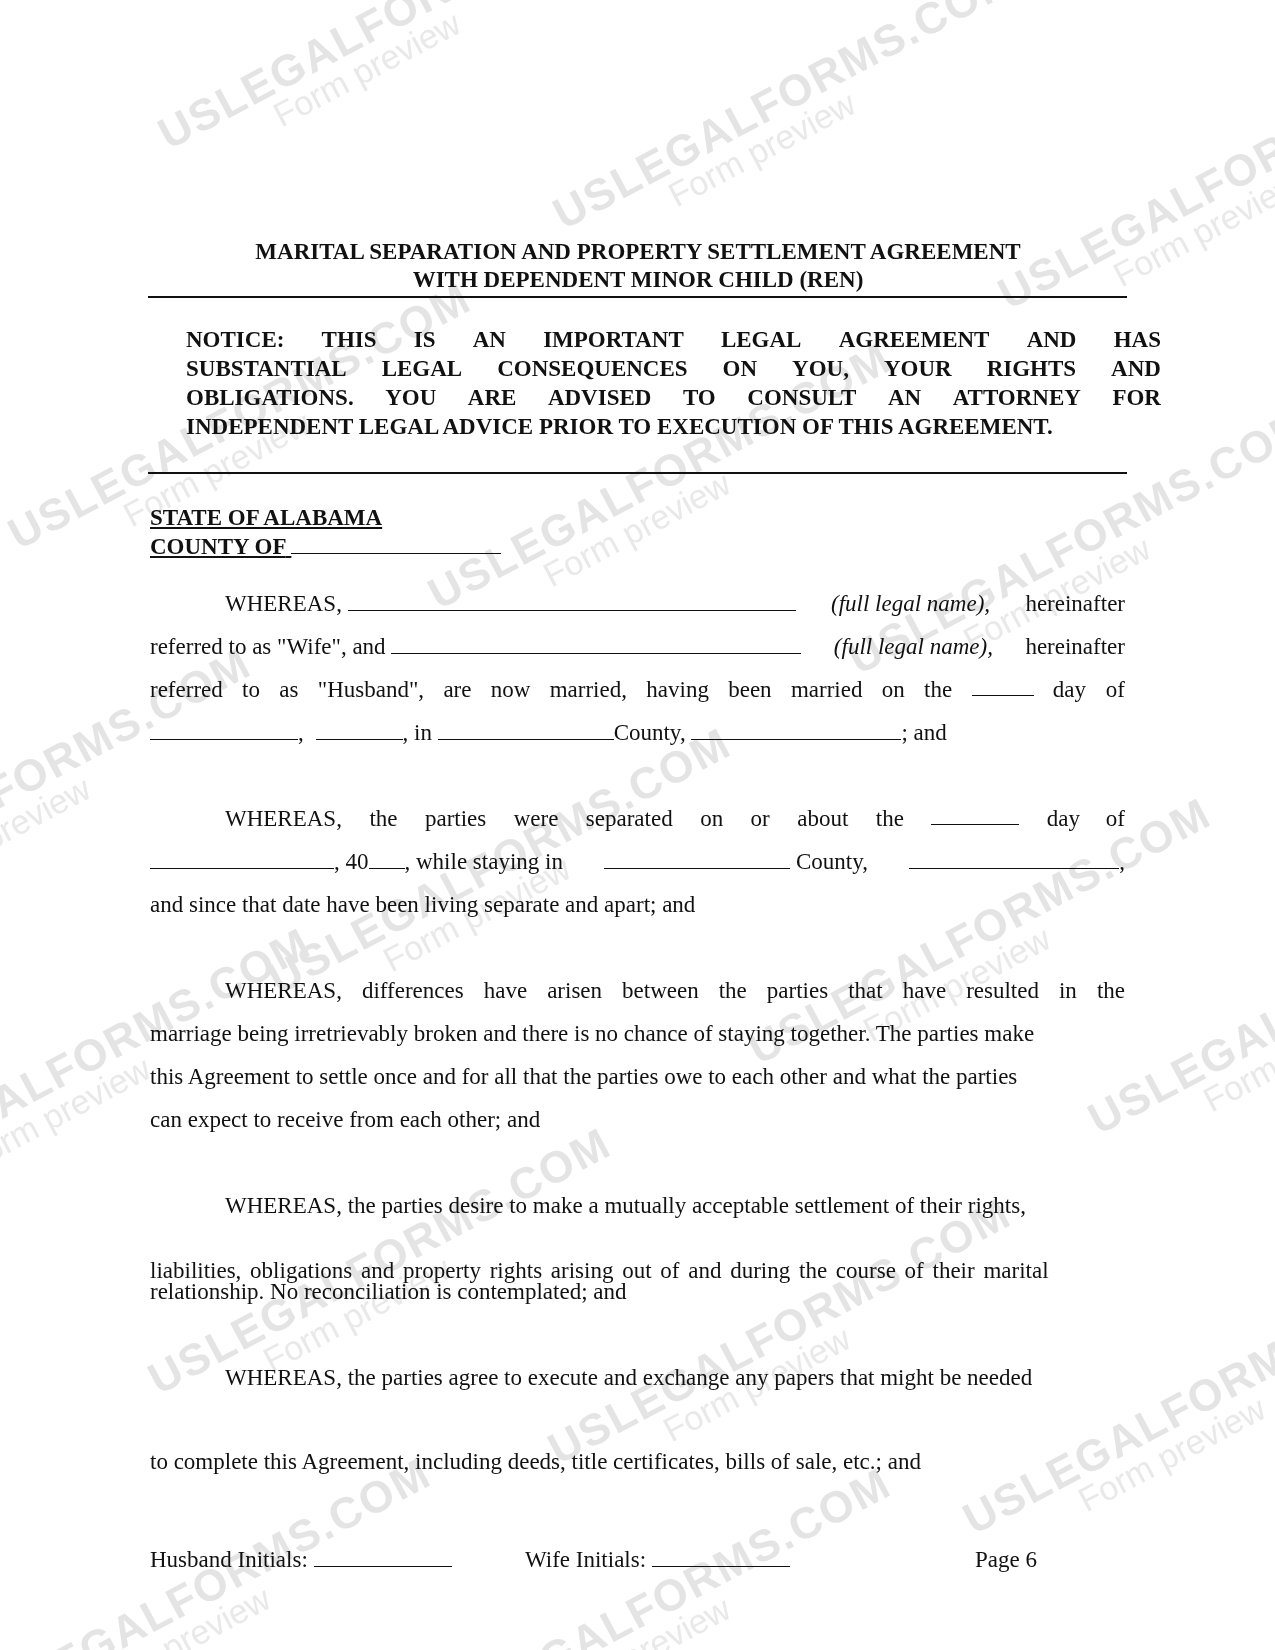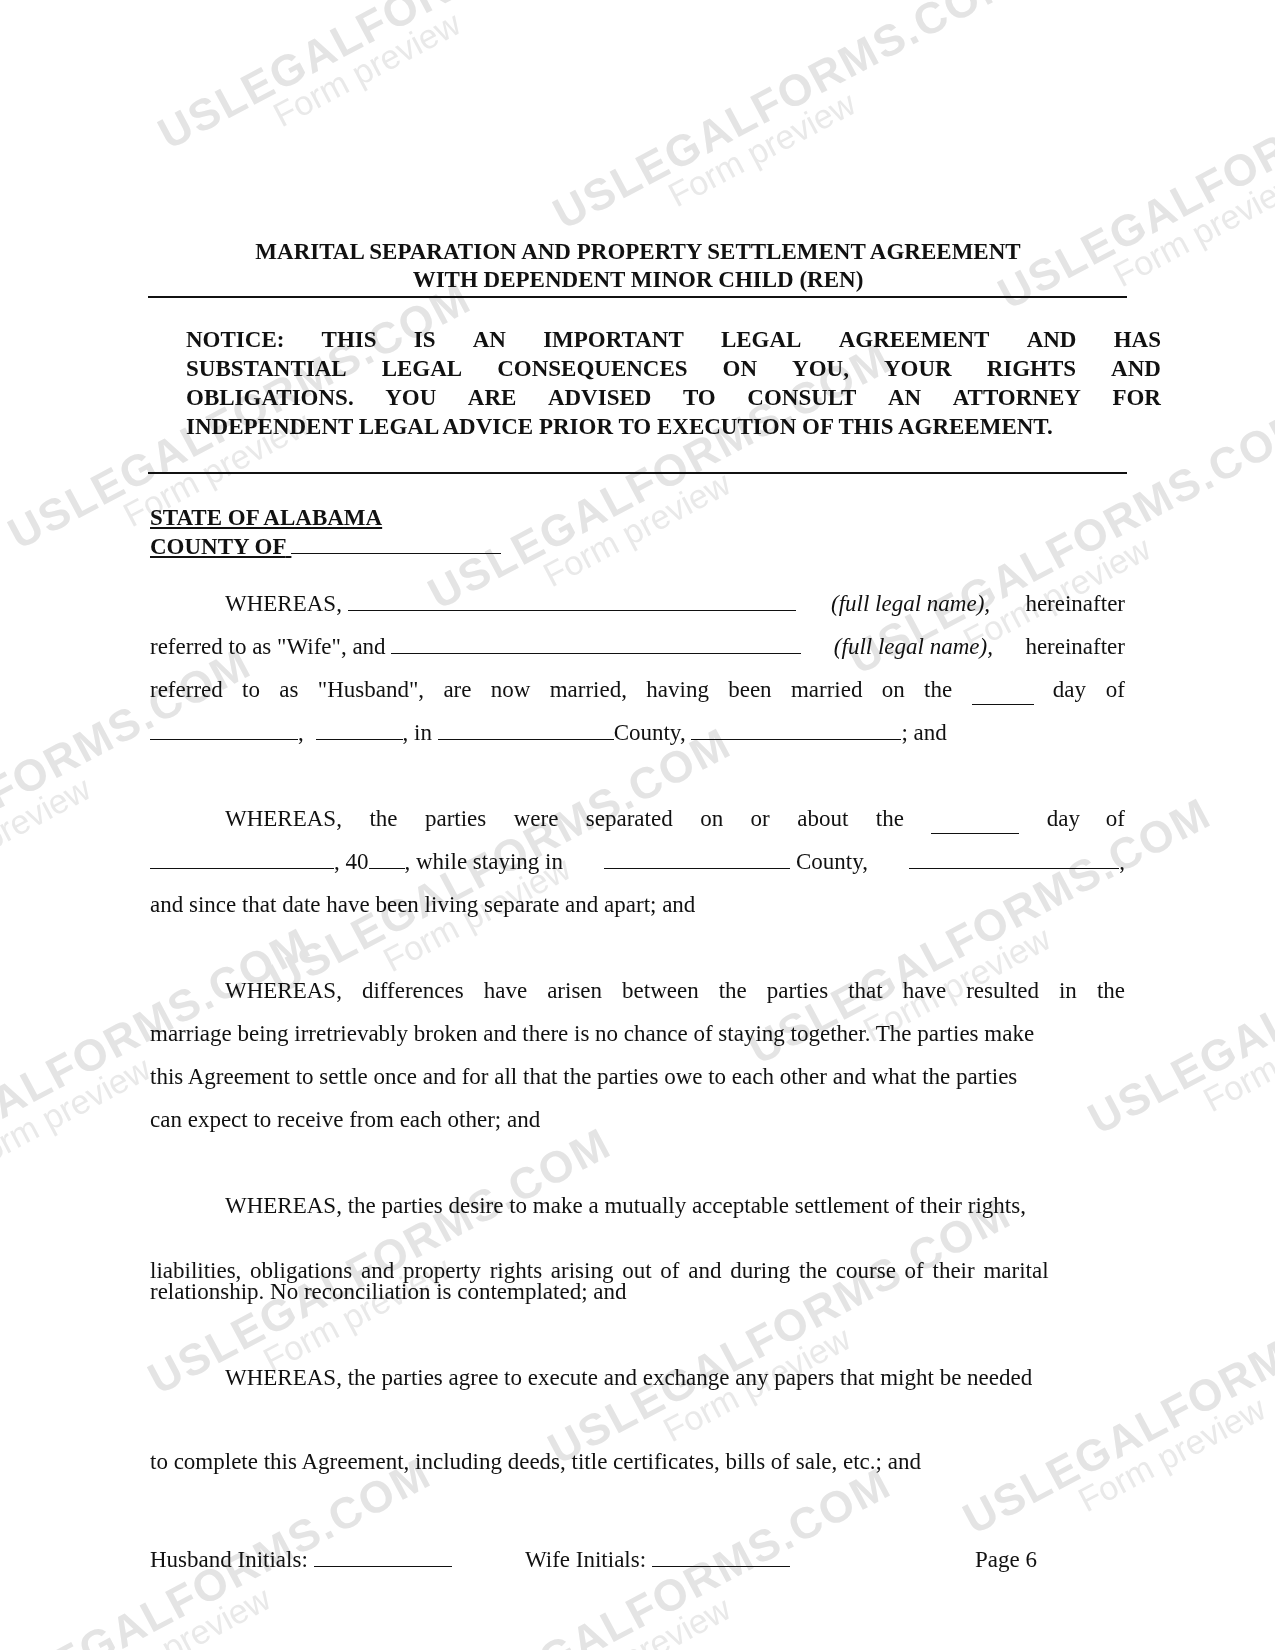--- a/index.html
+++ b/index.html
@@ -9,21 +9,21 @@
   .wm { position:absolute; transform:rotate(-28deg); transform-origin:left top;
         white-space:nowrap; color:#e4e4e4; font-family:"Liberation Sans","DejaVu Sans",sans-serif; }
   .wm .big { font-size:44px; font-weight:bold; letter-spacing:2px; display:block; }
   .wm .small { font-size:34px; display:block; margin-left:110px; margin-top:-8px; color:#e9e9e9; }
   .page { position:absolute; inset:0; z-index:1; }
   .abs { position:absolute; }
   .title { left:148px; width:980px; text-align:center; font-weight:bold; font-size:23px; line-height:28px; }
   .rule { left:148px; width:979px; height:0; border-top:2px solid #111; }
   .notice { left:150px; width:975px; font-weight:bold; font-size:23px; line-height:29px; text-align:justify; text-align-last:justify; }
   .hdr { left:150px; font-weight:bold; font-size:23px; line-height:29px;text-decoration:underline; }
-  .line { left:150px; width:975px; font-size:23px; line-height:30px; white-space:nowrap;align-items:flex-end; }
+  .line { left:150px; width:975px; font-size:23px; line-height:30px; white-space:nowrap; }
   .just { display:flex; justify-content:space-between; }
   .blank { display:inline-block; border-bottom:1.5px solid #111; height:20px; vertical-align:baseline; }
   .ind { padding-left:75px; }
   .it { font-style:italic; }
   .footer { top:1545px; font-size:23px; line-height:30px; }
 </style>
 </head>
 <body>
 
 <div class="wm-layer">

